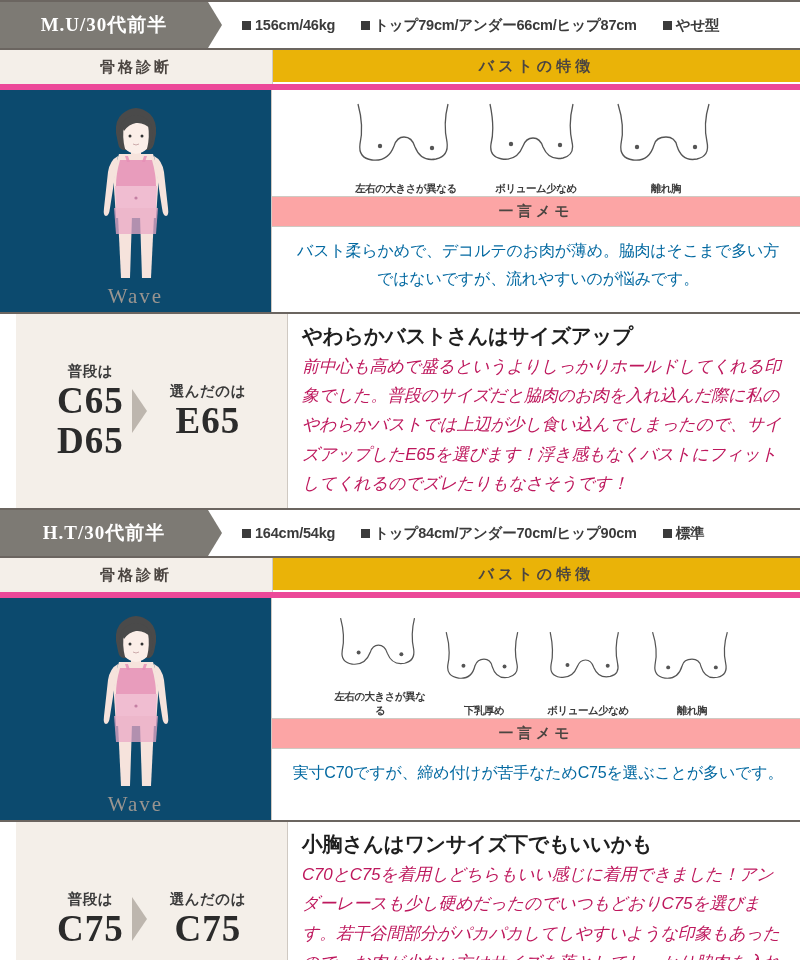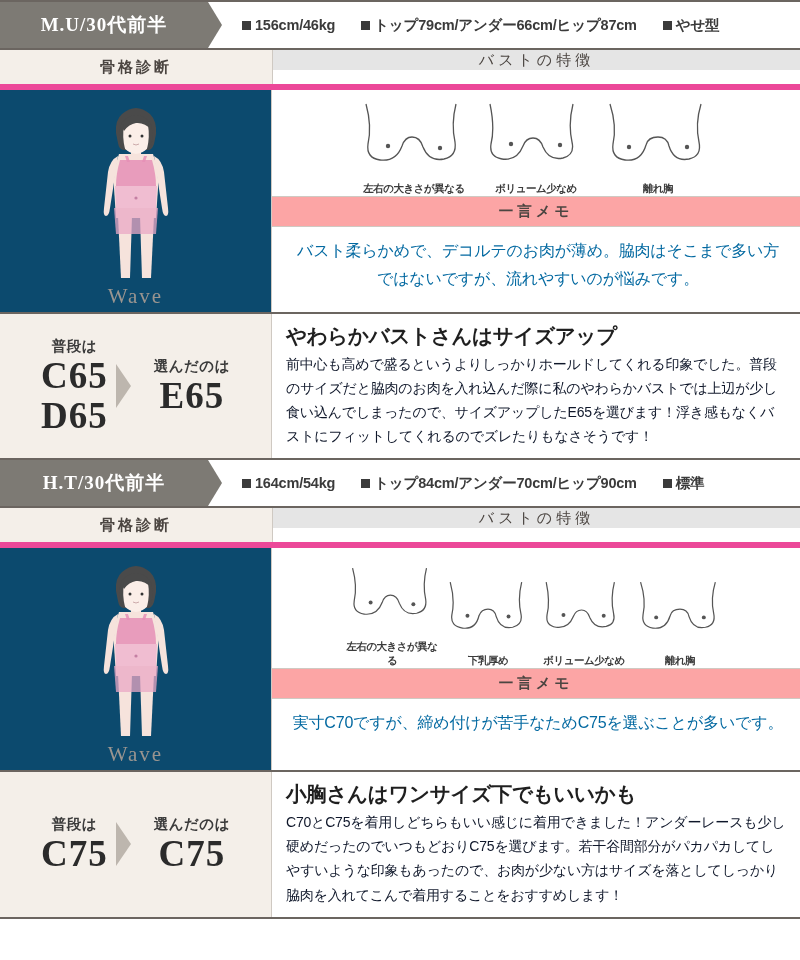--- a/index.html
+++ b/index.html
@@ -90,29 +90,29 @@
     align-items: center;
     justify-content: center;
     font-size: 15px;
     letter-spacing: 3px;
     color: #4b4541;
     height: 34px;
     font-weight: bold;
   }
   .cell-right {
     flex: 1 1 auto;
-    background: #e5e5e5;
+    background: #eab308;
     display: flex;
     align-items: center;
     justify-content: center;
     font-size: 15px;
     letter-spacing: 4px;
     color: #4b4541;
-    height: 20px;
-    font-weight: normal;
+    height: 32px;
+    font-weight: bold;
   }
 
   .row-body {
     display: flex;
     border-bottom: 2px solid #6b6560;
   }
   .body-left {
     width: 272px;
     flex: 0 0 272px;
     border-right: 1px solid #cfc9c2;
@@ -139,21 +139,21 @@
   .body-right {
     flex: 1 1 auto;
     display: flex;
     flex-direction: column;
   }
   .bust-figs {
     display: flex;
     justify-content: center;
     align-items: flex-end;
     padding: 6px 0 0 0;
-    gap: 4px;
+    gap: 12px;
   }
   .bust-item {
     text-align: center;
     width: 118px;
   }
   .bust-caption {
     font-size: 10.5px;
     color: #3b3b3b;
     font-weight: bold;
     margin-top: -2px;
@@ -189,20 +189,21 @@
     width: 272px;
     flex: 0 0 272px;
     background: #f4efe9;
     border-right: 1px solid #cfc9c2;
     display: flex;
     align-items: center;
     justify-content: center;
     position: relative;
     box-sizing: border-box;
     padding: 6px 8px;
+    margin-left: 16px;
   }
   .size-col {
     text-align: center;
     padding: 0 4px;
   }
   .size-col .lbl {
     font-size: 14.5px;
     color: #3b3b3b;
     font-weight: bold;
     letter-spacing: 0.5px;
@@ -231,24 +232,25 @@
     box-sizing: border-box;
   }
   .size-title {
     font-size: 20.5px;
     font-weight: bold;
     color: #1f1f1f;
     letter-spacing: -0.3px;
     margin-bottom: 2px;
   }
   .size-body {
-    font-size: 14px;
+    font-size: 17px;
     line-height: 1.72;
-    color: #0f172a;
+    color: #be185d;
     letter-spacing: -0.2px;
+    font-style: italic;
   }
   .top-border {
     border-top: 2px solid #6b6560;
   }
 </style>
 </head>
 <body>
 
 <div class="page">
 

